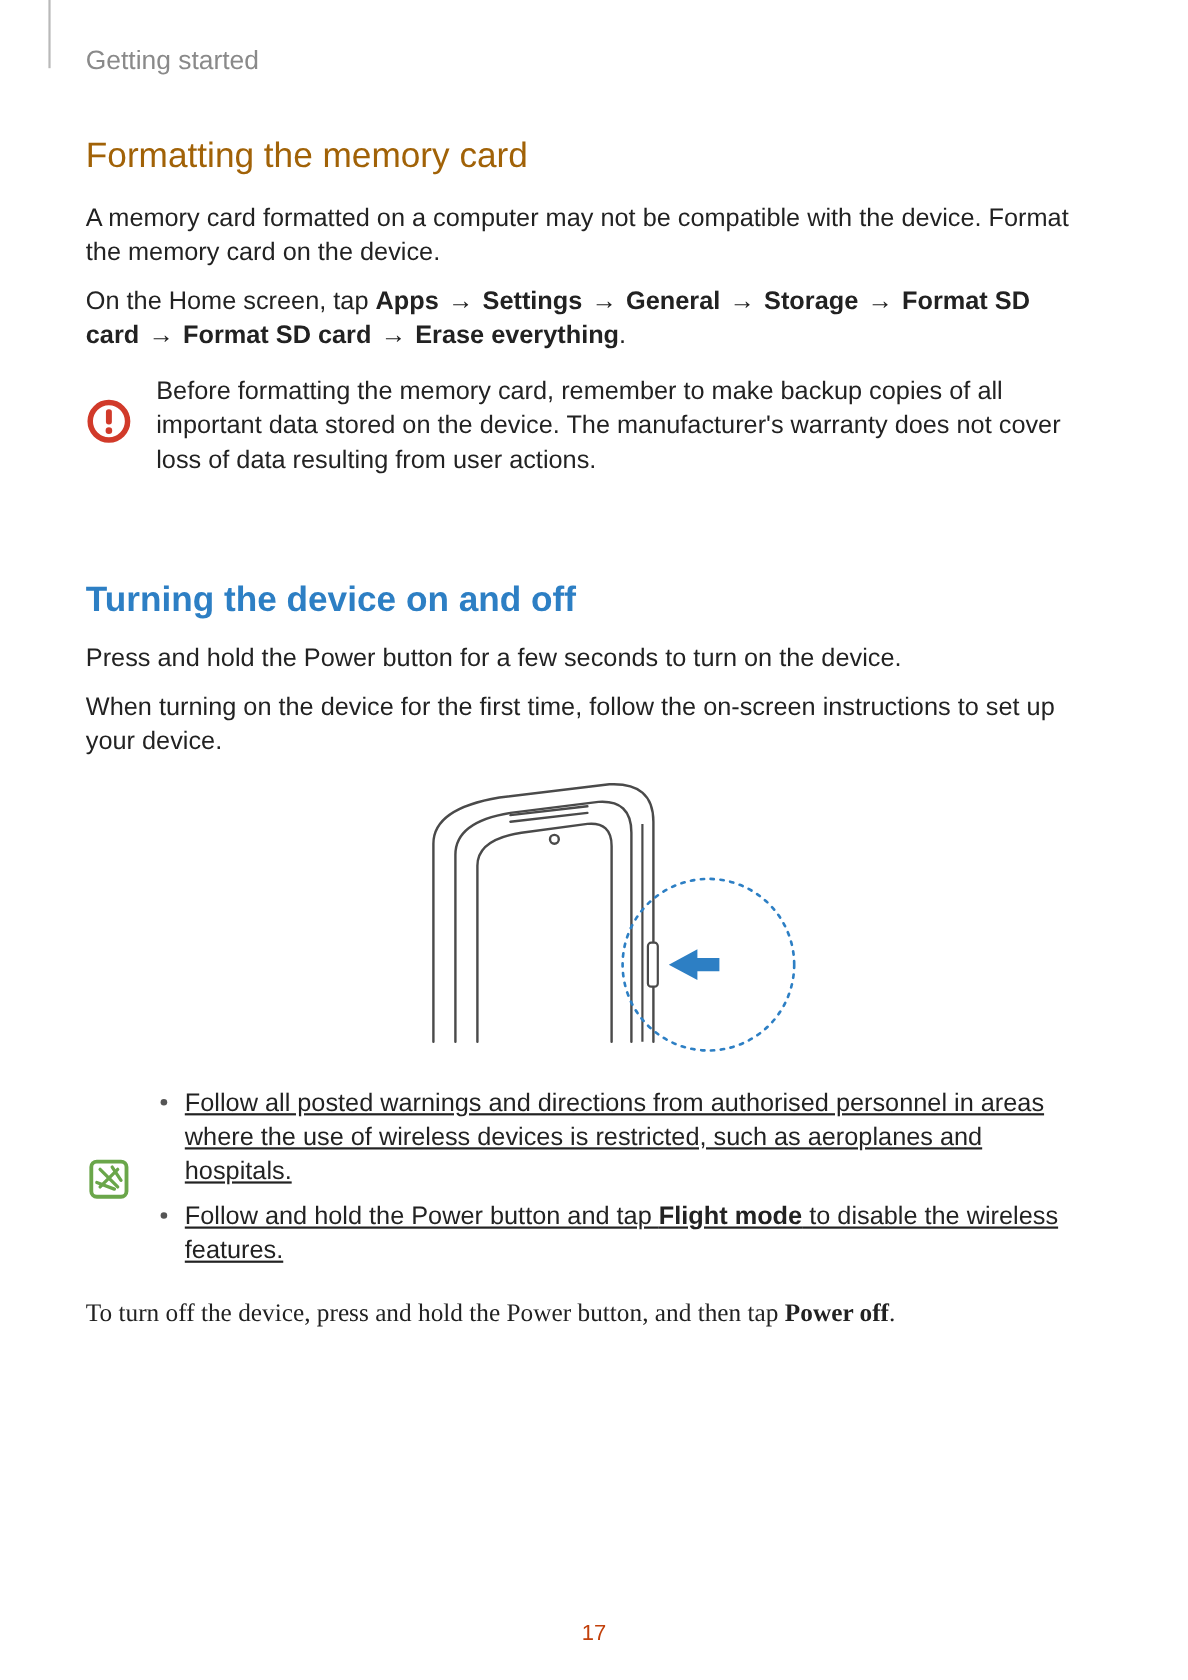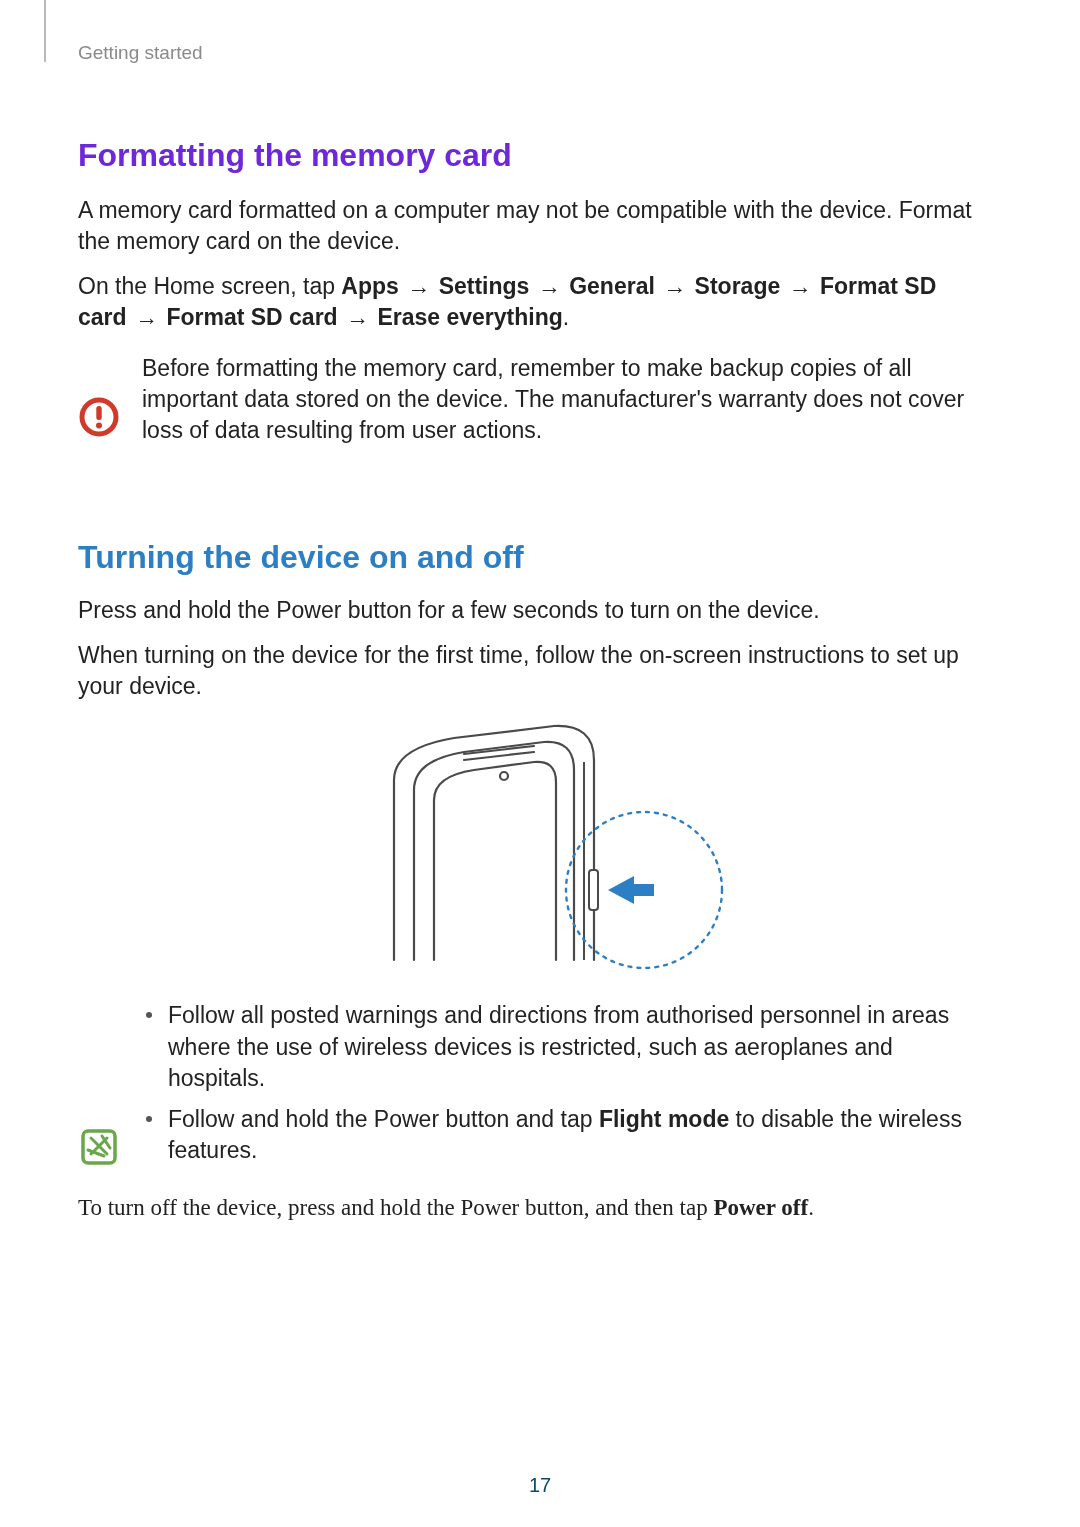--- a/index.html
+++ b/index.html
@@ -23,47 +23,47 @@
   .side-tick {
     position: absolute;
     left: 44px;
     top: 0;
     width: 2px;
     height: 62px;
     background: #b9b9b9;
   }
   .breadcrumb {
     color: #8a8a8a;
-    font-size: 19px;
+    font-size: 24px;
     margin-top: 10px;
-    margin-bottom: 68px;
+    margin-bottom: 48px;
   }
   h2.sub {
-    color: #6d28d9;
-    font-weight: 700;
+    color: #a16207;
+    font-weight: 400;
     font-size: 32px;
     margin: 0 0 18px 0;
   }
   h1.section {
     color: #2d7fc4;
     font-weight: 600;
     font-size: 32px;
     margin: 90px 0 16px 0;
   }
   p {
     margin: 0 0 14px 0;
   }
   .path-line {
     margin-bottom: 20px;
   }
   .bold { font-weight: 700; }
   .arrow { padding: 0 2px; }
   .callout {
     display: flex;
-    align-items: flex-end;
+    align-items: center;
     gap: 22px;
     margin-top: 10px;
     margin-bottom: 8px;
   }
   .callout .icon {
     flex: 0 0 auto;
     margin-top: 2px;
   }
   .callout .text {
     flex: 1 1 auto;
@@ -76,38 +76,39 @@
   }
   ul.bullets {
     list-style: none;
     margin: 0;
     padding: 0;
   }
   ul.bullets li {
     position: relative;
     padding-left: 26px;
     margin-bottom: 10px;
+    text-decoration: underline;
   }
   ul.bullets li::before {
     content: "";
     position: absolute;
     left: 4px;
     top: 12px;
     width: 6px;
     height: 6px;
     background: #555;
     border-radius: 50%;
   }
   .page-num {
     position: absolute;
     bottom: 28px;
     left: 0;
     width: 100%;
     text-align: center;
-    color: #0c4a6e;
+    color: #c2410c;
     font-size: 20px;
   }
 </style>
 </head>
 <body>
 
 <div class="page">
   <div class="side-tick"></div>
 
   <div class="breadcrumb">Getting started</div>

